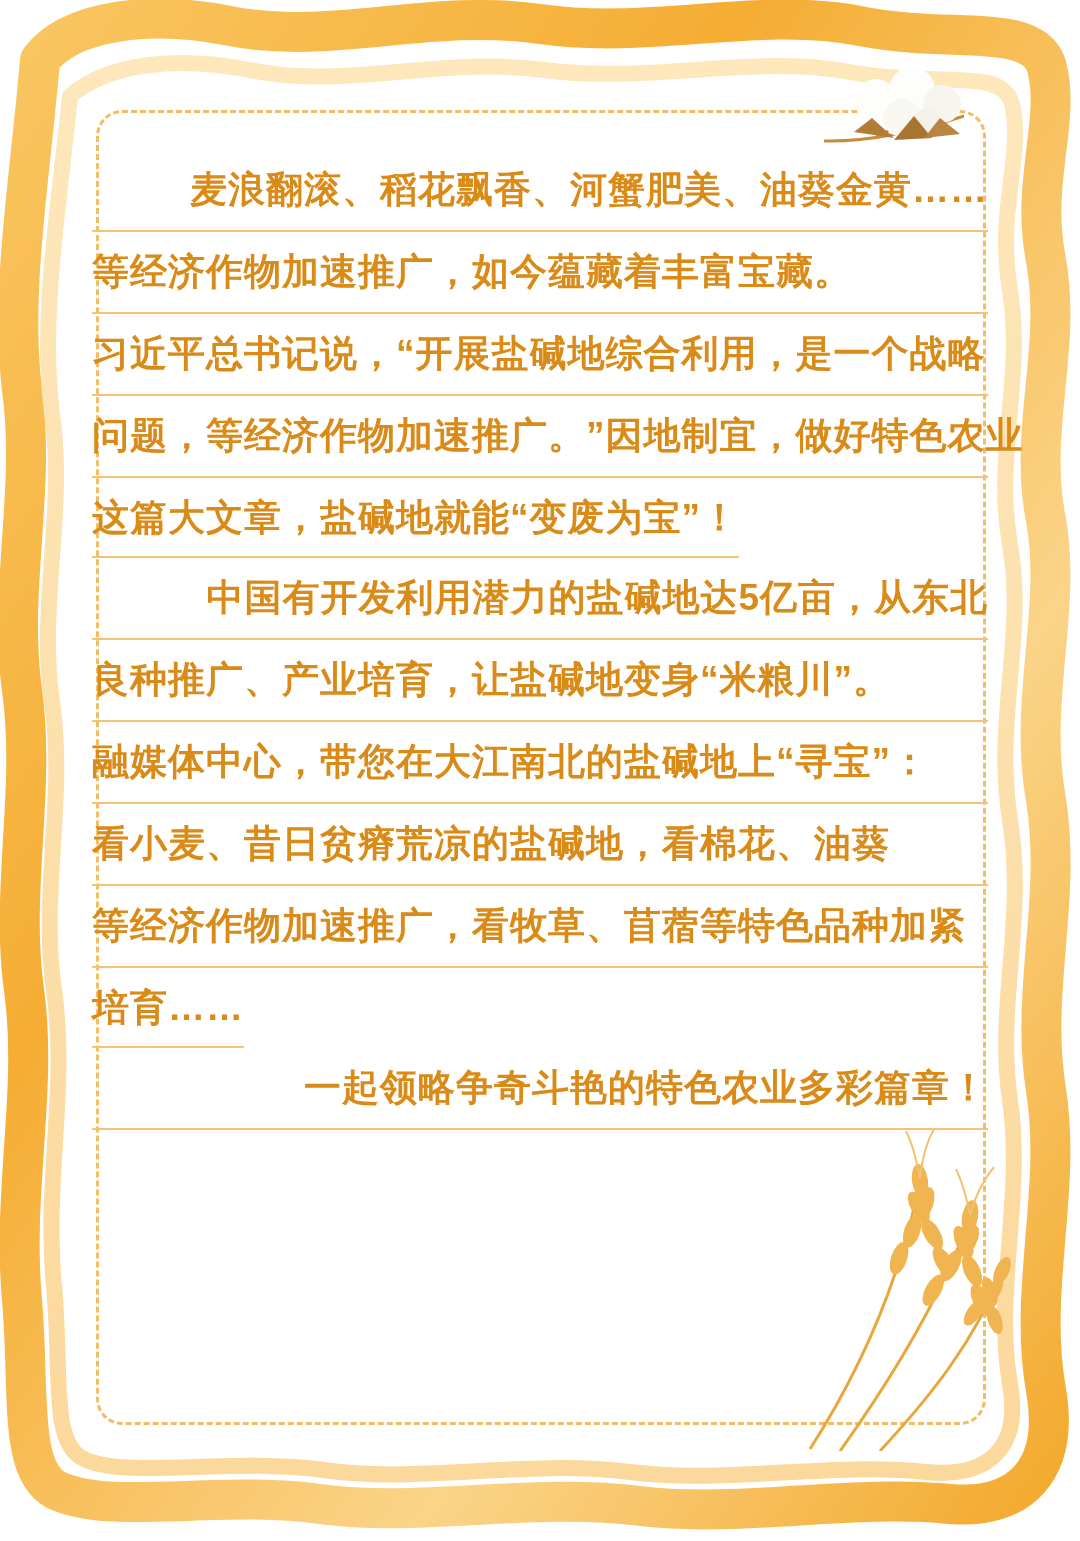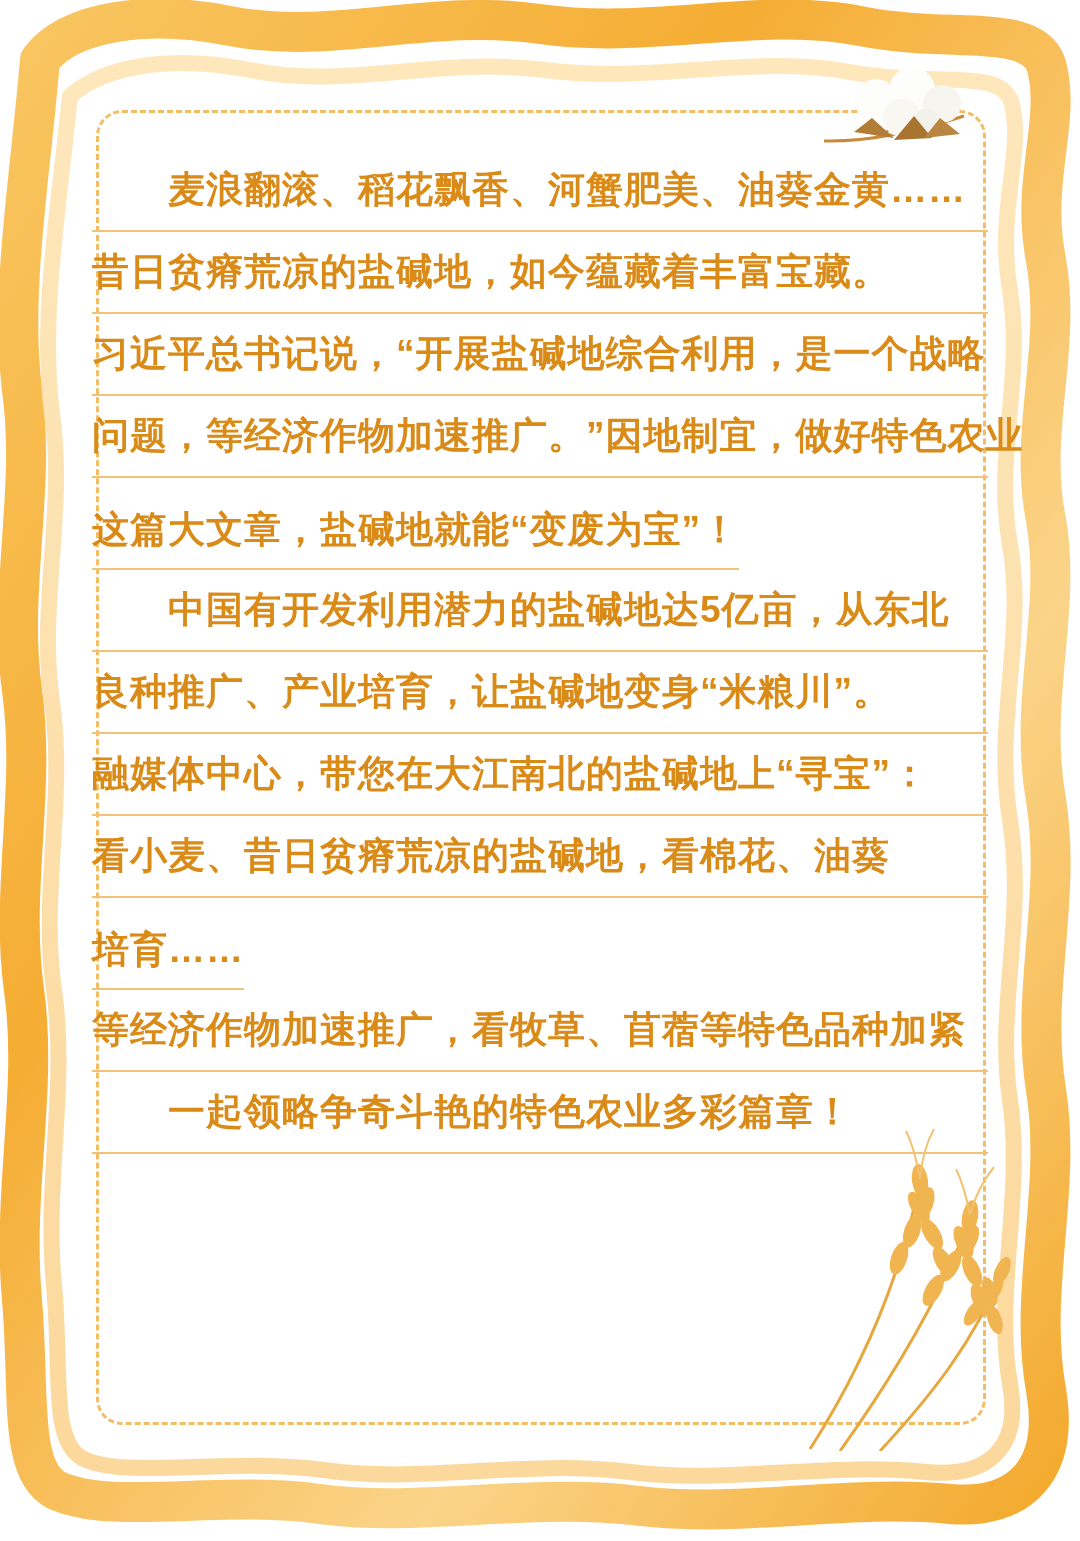--- a/index.html
+++ b/index.html
@@ -61,24 +61,24 @@
     white-space: nowrap;
     font-family: "Liberation Sans", sans-serif;
     font-weight: 700;
     font-size: 37px;
     letter-spacing: 1px;
     color: #d98a17;
     border-bottom: 2px solid #f3c277;
   }
   .line.indent {
     text-indent: 76px;
+    text-align: right;
   }
   .line.short {
     border-bottom: none;
-    margin-top: 12px;
   }
   .line.short .underline-part {
     display: inline-block;
     border-bottom: 2px solid #f3c277;
     padding-bottom: 0;
     height: 78px;
   }
 
   
   .cotton {
@@ -215,26 +215,26 @@
     <g stroke="#f3c270" stroke-width="2" fill="none">
       <path d="M150 58 C 152 36, 156 22, 164 8"></path>
       <path d="M150 58 C 146 36, 142 22, 136 10"></path>
       <path d="M200 94 C 206 72, 214 58, 224 46"></path>
       <path d="M200 94 C 196 74, 192 60, 186 48"></path>
     </g>
   </svg>
 
   <div class="content">
     <div class="line indent">麦浪翻滚、稻花飘香、河蟹肥美、油葵金黄……</div>
-    <div class="line">昔日贫瘠荒凉的盐碱地，如今蕴藏着丰富宝藏。</div>
+    <div class="line">等经济作物加速推广，如今蕴藏着丰富宝藏。</div>
     <div class="line">习近平总书记说，“开展盐碱地综合利用，是一个战略</div>
     <div class="line">问题，等经济作物加速推广。”因地制宜，做好特色农业</div>
     <div class="line short"><span class="underline-part">这篇大文章，盐碱地就能“变废为宝”！</span></div>
     <div class="line indent">中国有开发利用潜力的盐碱地达5亿亩，从东北</div>
     <div class="line">良种推广、产业培育，让盐碱地变身“米粮川”。</div>
     <div class="line">融媒体中心，带您在大江南北的盐碱地上“寻宝”：</div>
     <div class="line">看小麦、昔日贫瘠荒凉的盐碱地，看棉花、油葵</div>
+    <div class="line">等经济作物加速推广，看牧草、苜蓿等特色品种加紧</div>
     <div class="line short"><span class="underline-part">培育……</span></div>
-    <div class="line">等经济作物加速推广，看牧草、苜蓿等特色品种加紧</div>
     <div class="line indent">一起领略争奇斗艳的特色农业多彩篇章！</div>
   </div>
 
 </div>
 
 </body></html>

